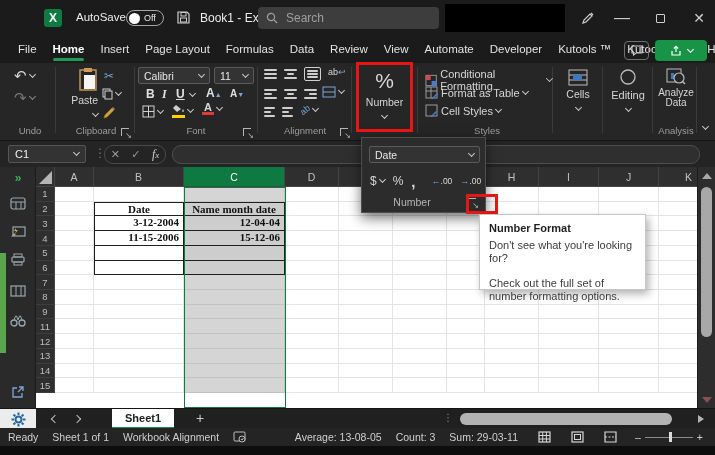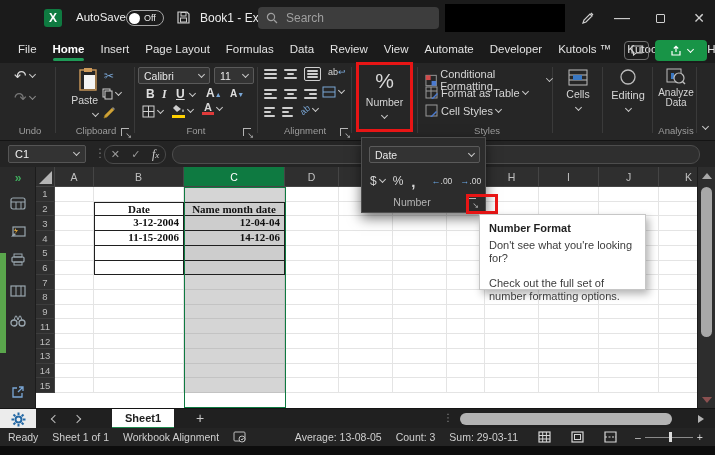--- a/index.html
+++ b/index.html
@@ -524,21 +524,21 @@
         <div class="gcell" style="min-width: 38px; width: 38px;"></div>
         <div class="gcell" style="min-width: 54px; width: 54px;"></div>
         <div class="gcell" style="min-width: 60px; width: 60px;"></div>
         <div class="gcell" style="min-width: 60px; width: 60px;"></div>
         <div class="gcell" style="min-width: 60px; width: 60px;"></div>
       </div>
       <div class="grow">
         <div class="gnum">4</div>
         <div class="gcell" style="min-width: 39px; width: 39px;"></div>
         <div class="gcell tb tbl2 val" style="min-width: 90px; width: 90px;">11-15-2006</div>
-        <div class="gcell selc tb val" style="min-width: 101px; width: 101px;">14-12-06</div>
+        <div class="gcell selc tb val" style="min-width: 101px; width: 101px;">15-12-06</div>
         <div class="gcell" style="min-width: 54px; width: 54px;"></div>
         <div class="gcell" style="min-width: 54px; width: 54px;"></div>
         <div class="gcell" style="min-width: 54px; width: 54px;"></div>
         <div class="gcell" style="min-width: 38px; width: 38px;"></div>
         <div class="gcell" style="min-width: 54px; width: 54px;"></div>
         <div class="gcell" style="min-width: 60px; width: 60px;"></div>
         <div class="gcell" style="min-width: 60px; width: 60px;"></div>
         <div class="gcell" style="min-width: 60px; width: 60px;"></div>
       </div>
       <div class="grow">

